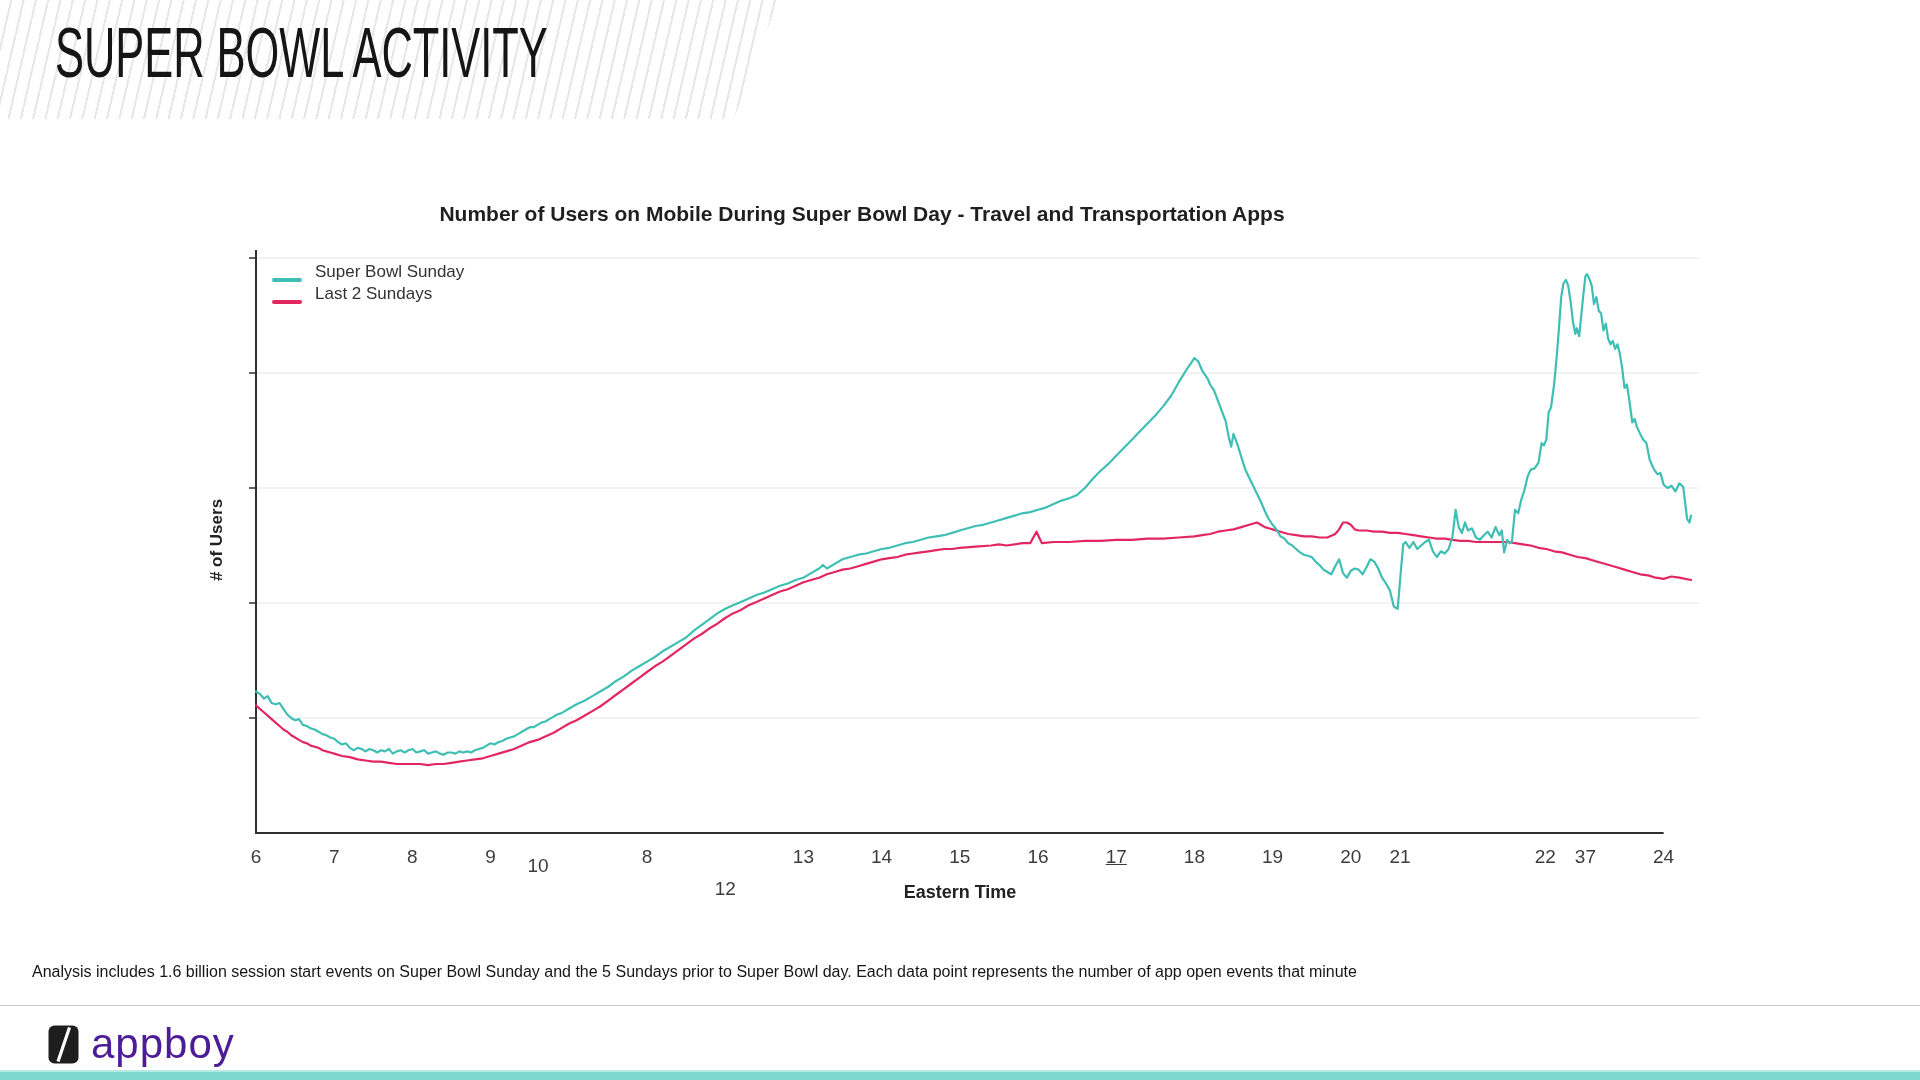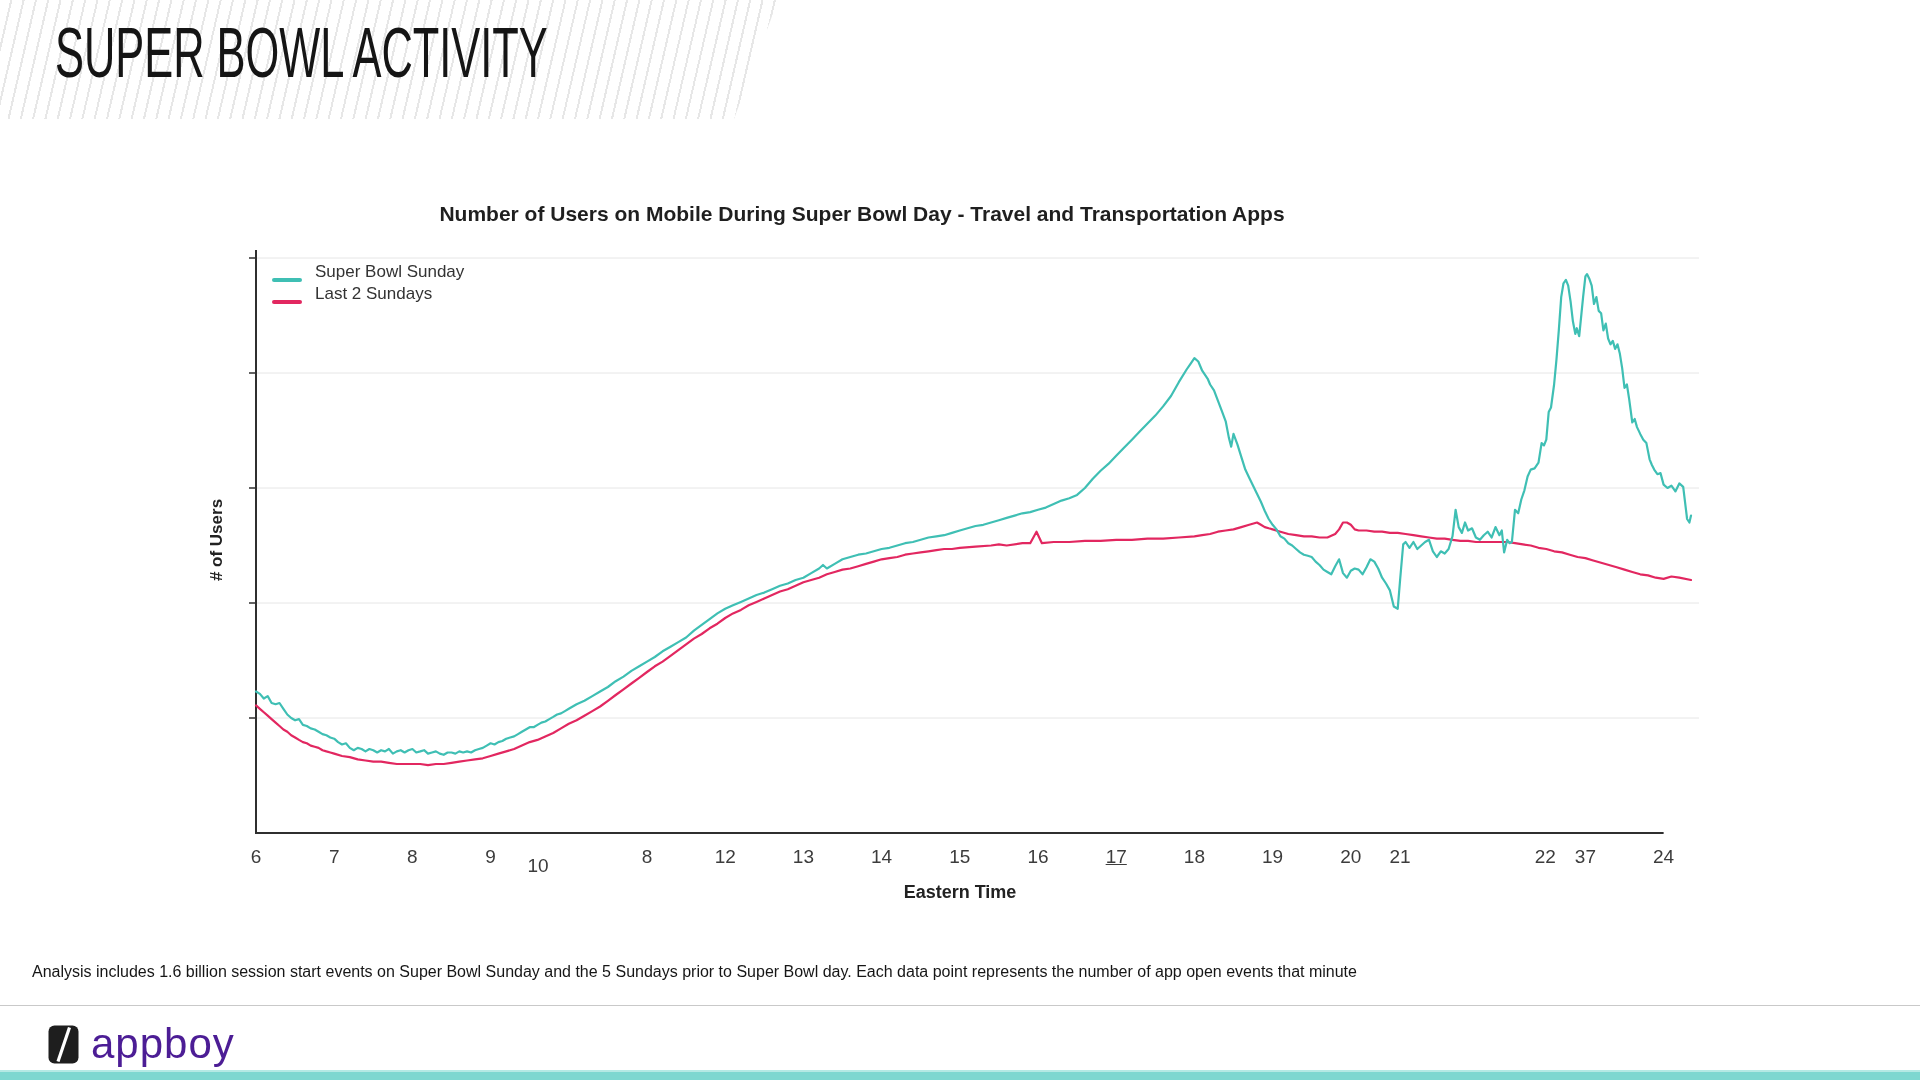--- a/index.html
+++ b/index.html
@@ -90,21 +90,21 @@
 </div>
 
 <div class="y-axis-title"># of Users</div>
 <div class="x-ticks" id="x-ticks">
     <span class="x-tick-label" style="left: 256px;">6</span>
     <span class="x-tick-label" style="left: 334.202px;">7</span>
     <span class="x-tick-label" style="left: 412.403px;">8</span>
     <span class="x-tick-label" style="left: 490.605px;">9</span>
     <span class="x-tick-label" style="left: 538px; margin-top: 9px;">10</span>
     <span class="x-tick-label" style="left: 647.008px;">8</span>
-    <span class="x-tick-label" style="left: 725.21px;">12</span>
+    <span class="x-tick-label" style="left: 725.21px; margin-top: 32px;">12</span>
     <span class="x-tick-label" style="left: 803.411px;">13</span>
     <span class="x-tick-label" style="left: 881.613px;">14</span>
     <span class="x-tick-label" style="left: 959.815px;">15</span>
     <span class="x-tick-label" style="left: 1038.02px;">16</span>
     <span class="x-tick-label" style="left: 1116.22px; text-decoration: underline;">17</span>
     <span class="x-tick-label" style="left: 1194.42px;">18</span>
     <span class="x-tick-label" style="left: 1272.62px;">19</span>
     <span class="x-tick-label" style="left: 1350.82px;">20</span>
     <span class="x-tick-label" style="left: 1361px; margin-left: 39px;">21</span>
     <span class="x-tick-label" style="left: 1507.23px; margin-left: 38px;">22</span>

